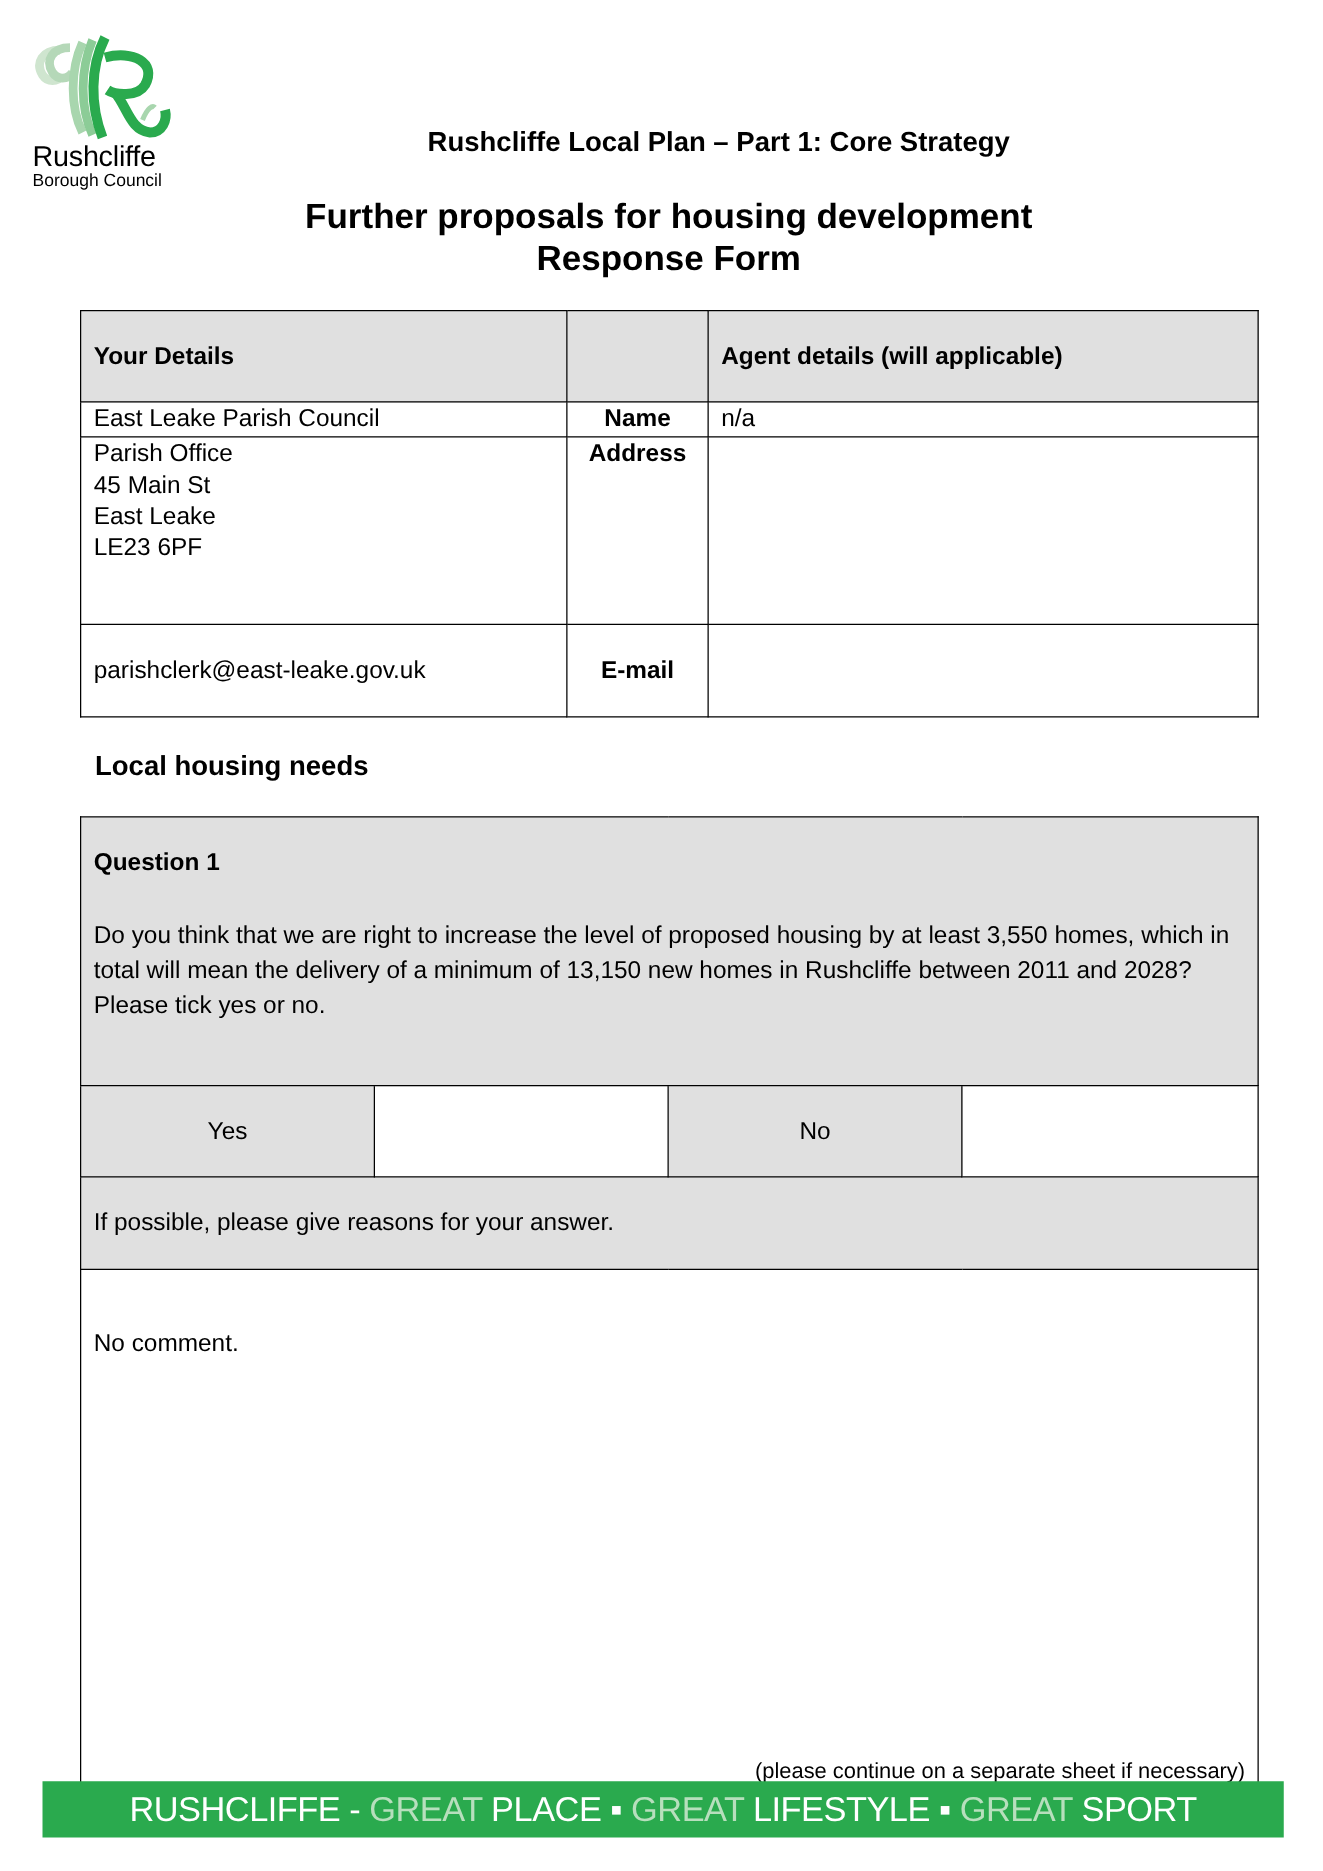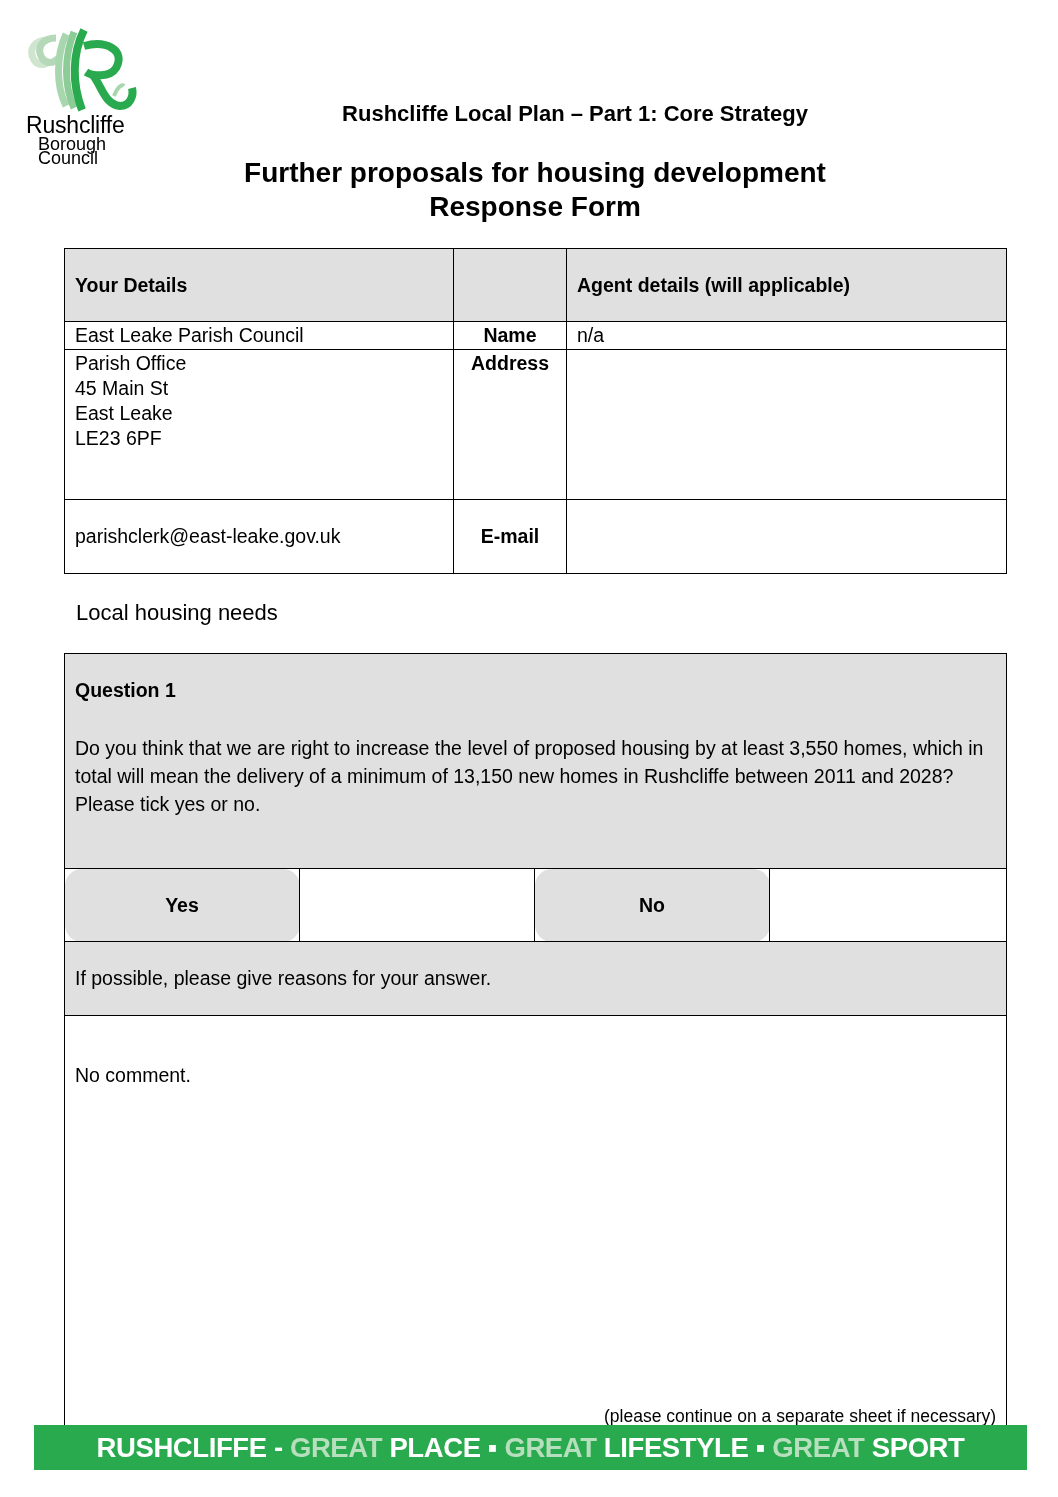--- a/index.html
+++ b/index.html
@@ -4,51 +4,51 @@
   <style>
     html, body { margin: 0; padding: 0; background: #ffffff; }
     body { width: 1058px; height: 1497px; position: relative; overflow: hidden;
            font-family: "Liberation Sans", sans-serif; color: #000; }
     .abs { position: absolute; }
 
     
     #logo { left: 22px; top: 22px; width: 120px; height: 130px; }
     #logo svg { position: absolute; left: 4px; top: 4px; }
     .logo-word { position: absolute; left: 4px; top: 91px; font-size: 23px; line-height: 24px; letter-spacing: -0.2px; }
-    .logo-sub { position: absolute; left: 16px; top: 115px; font-size: 18px; line-height: 14px; }
+    .logo-sub { position: absolute; left: 4px; top: 115px; font-size: 14px; line-height: 14px; }
 
     .doc-heading { left: 0; width: 1150px; text-align: center; font-weight: bold; }
     #subtitle-top { top: 101px; font-size: 22px; }
     #title-main { left: 0; width: 1070px; top: 156px; font-size: 28px; line-height: 34px; }
 
     table { border-collapse: collapse; position: absolute; table-layout: fixed; }
     td { border: 1.5px solid #000; padding: 0 10px; vertical-align: top; font-size: 19.5px; line-height: 25px; }
     .grey { background: #e0e0e0; }
     .bold { font-weight: bold; }
     .center { text-align: center; }
 
     #details { left: 64px; top: 248px; width: 942px; }
     #details td.hdr { height: 72px; vertical-align: middle; margin-top: 13px; }
     #details tr.r-name td { height: 27px; vertical-align: middle; }
     #details tr.r-addr td { height: 148px; padding-top: 1px; margin-left: 17px; }
     #details tr.r-mail td { height: 73px; vertical-align: middle; margin-left: 48px; }
 
-    #section-heading { left: 76px; top: 600px; font-size: 22px; font-weight: normal; }
+    #section-heading { left: 76px; top: 600px; font-size: 22px; font-weight: bold; }
 
     #q1 { left: 64px; top: 653px; width: 942px; }
     #q1 td.qhead { height: 190px; vertical-align: top; padding-top: 24px; margin-top: 41px; }
     .qnum { font-weight: bold; font-size: 19.5px; margin-bottom: 31px; }
     .qtext { font-size: 19.5px; line-height: 28px; }
-    #q1 tr.yn td { height: 72px; vertical-align: middle; font-weight: bold; text-align: center; border-radius: 17px; }
+    #q1 tr.yn td { height: 72px; vertical-align: middle; font-weight: normal; text-align: center; }
     #q1 tr.reason-prompt td { height: 73px; vertical-align: middle; }
     #q1 tr.answer td { height: 364px; position: relative; padding-top: 47px; vertical-align: top; }
     .continue-note { position: absolute; right: 10px; bottom: 0px; font-size: 17.5px; line-height: 22px; }
 
     #footer-banner { left: 34px; top: 1425px; width: 993px; height: 45px; background: #2aaa4e;
-                     text-align: center; font-weight: bold; font-size: 27.5px; line-height: 45px;
+                     text-align: center; font-weight: normal; font-size: 27.5px; line-height: 45px;
                      color: #ffffff; letter-spacing: -0.4px; white-space: nowrap; }
     #footer-banner .light { color: #b7dfbd; }
   </style>
 </head>
 <body>
 
 <div id="logo" class="abs">
   <svg width="112" height="90" viewBox="0 0 112 90">
     <path d="M22 14 C8 14 2 24 8 34 C12 40 20 40 24 34" fill="none" stroke="#cfe5cf" stroke-width="7"></path>
     <path d="M30 12 C16 12 10 22 16 32 C20 38 28 38 32 32" fill="none" stroke="#b5d8b8" stroke-width="7"></path>

